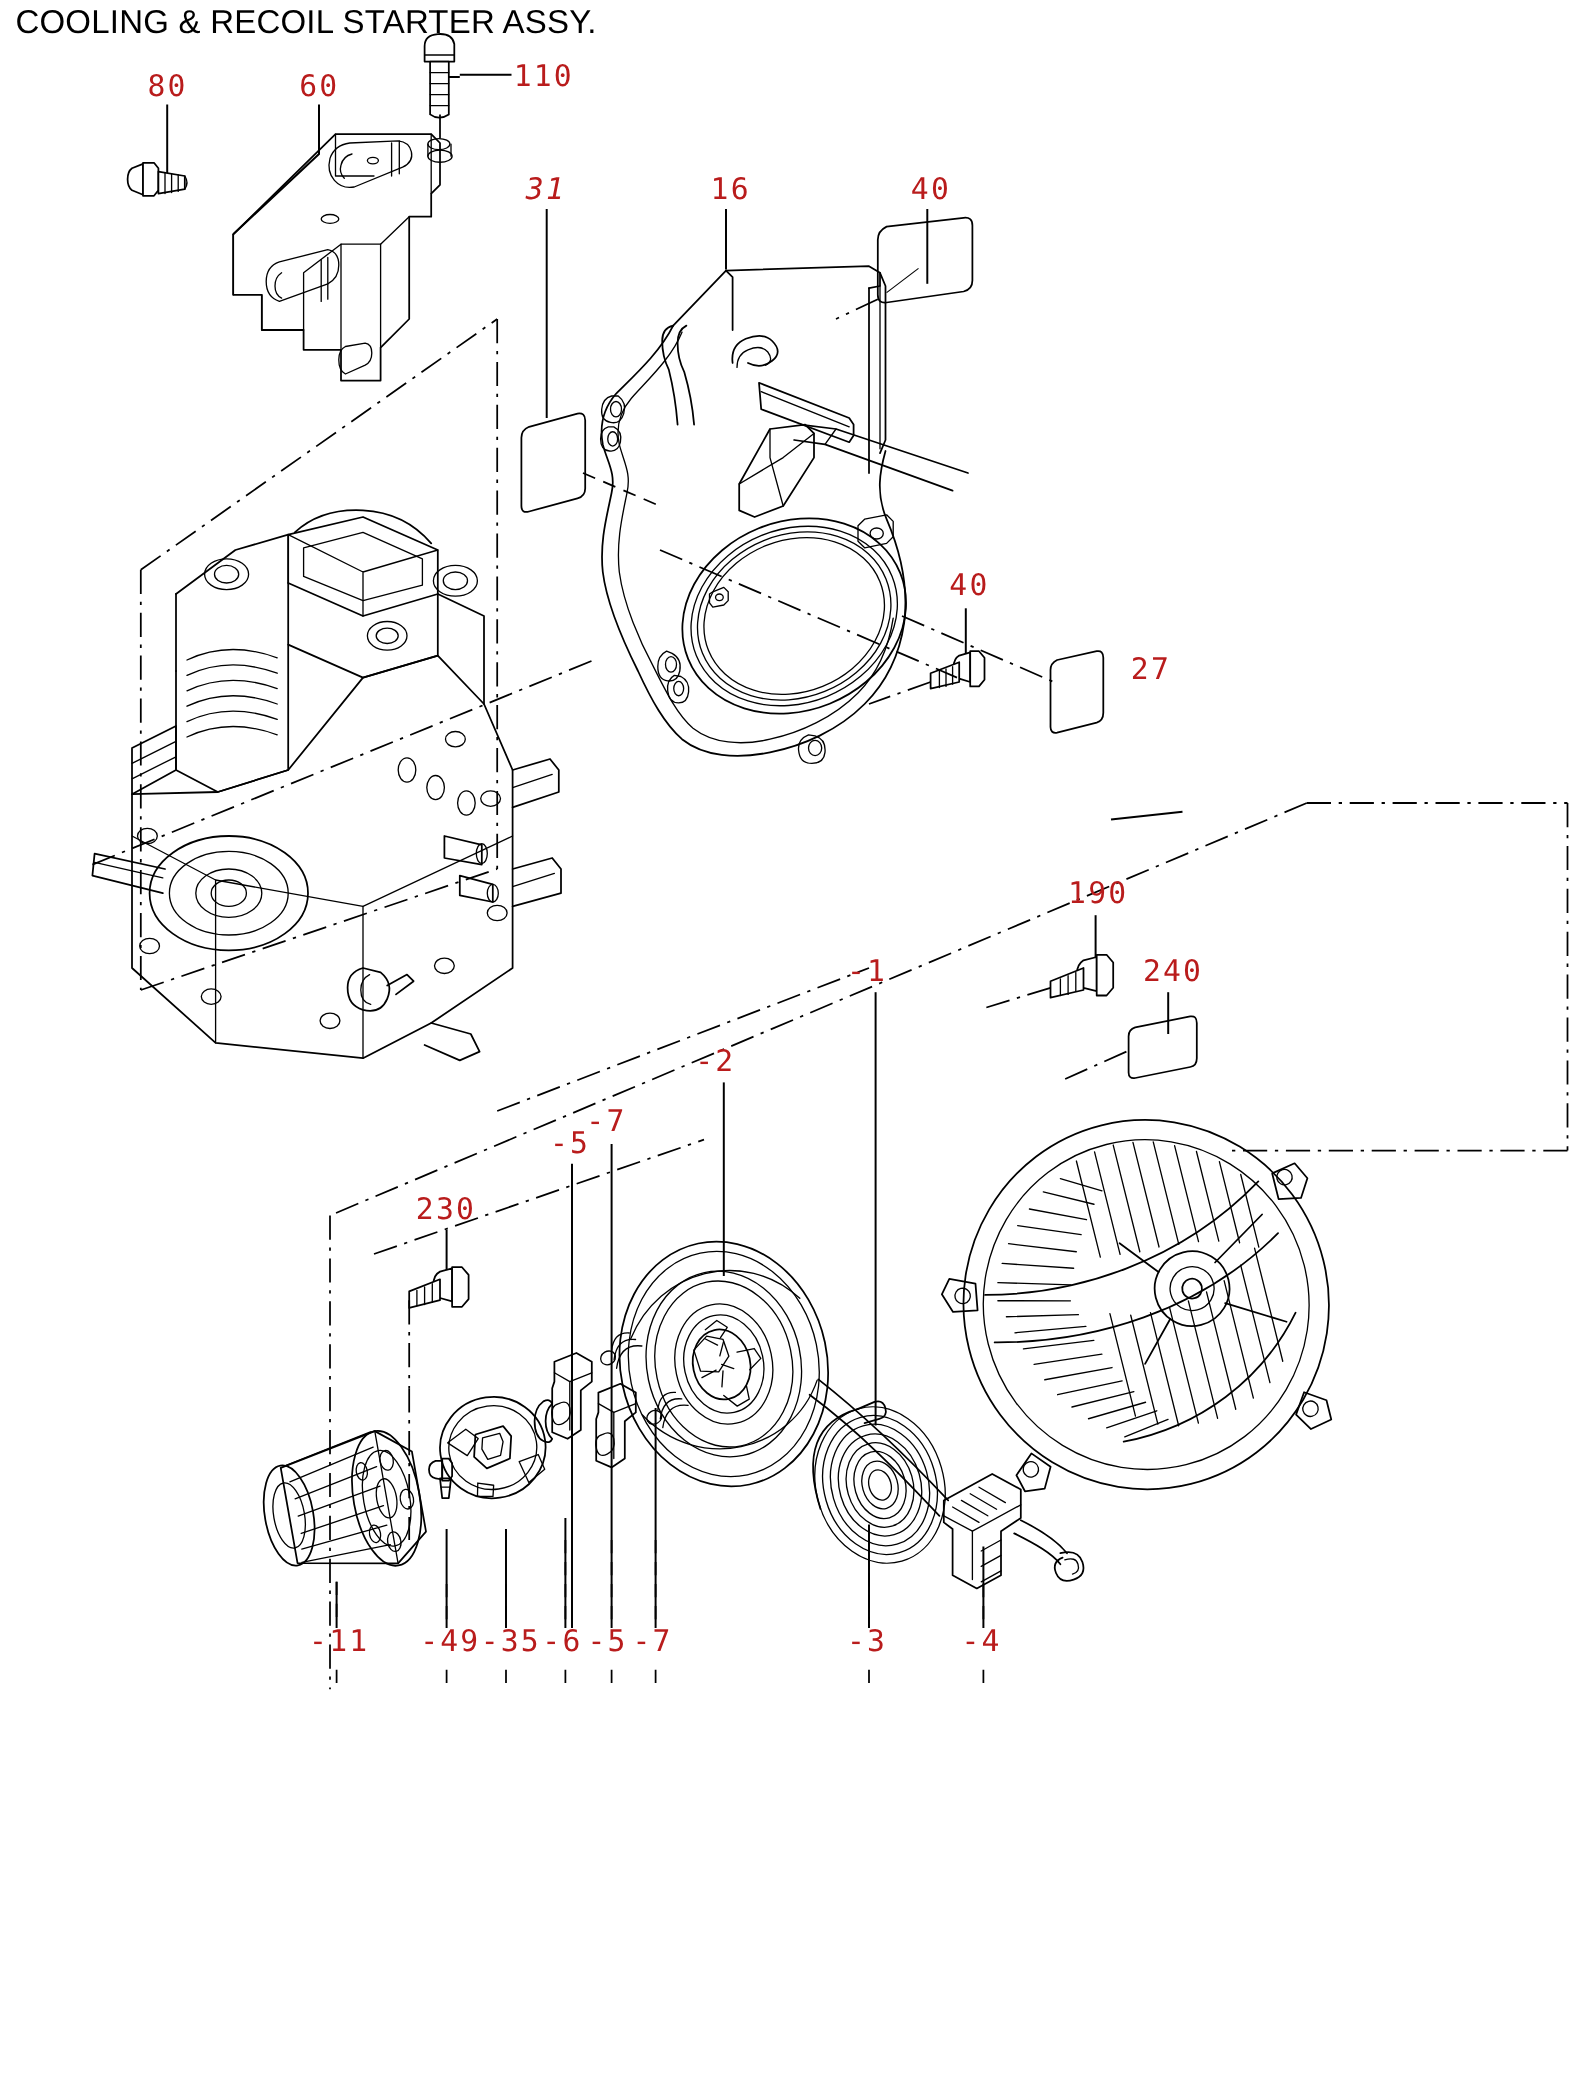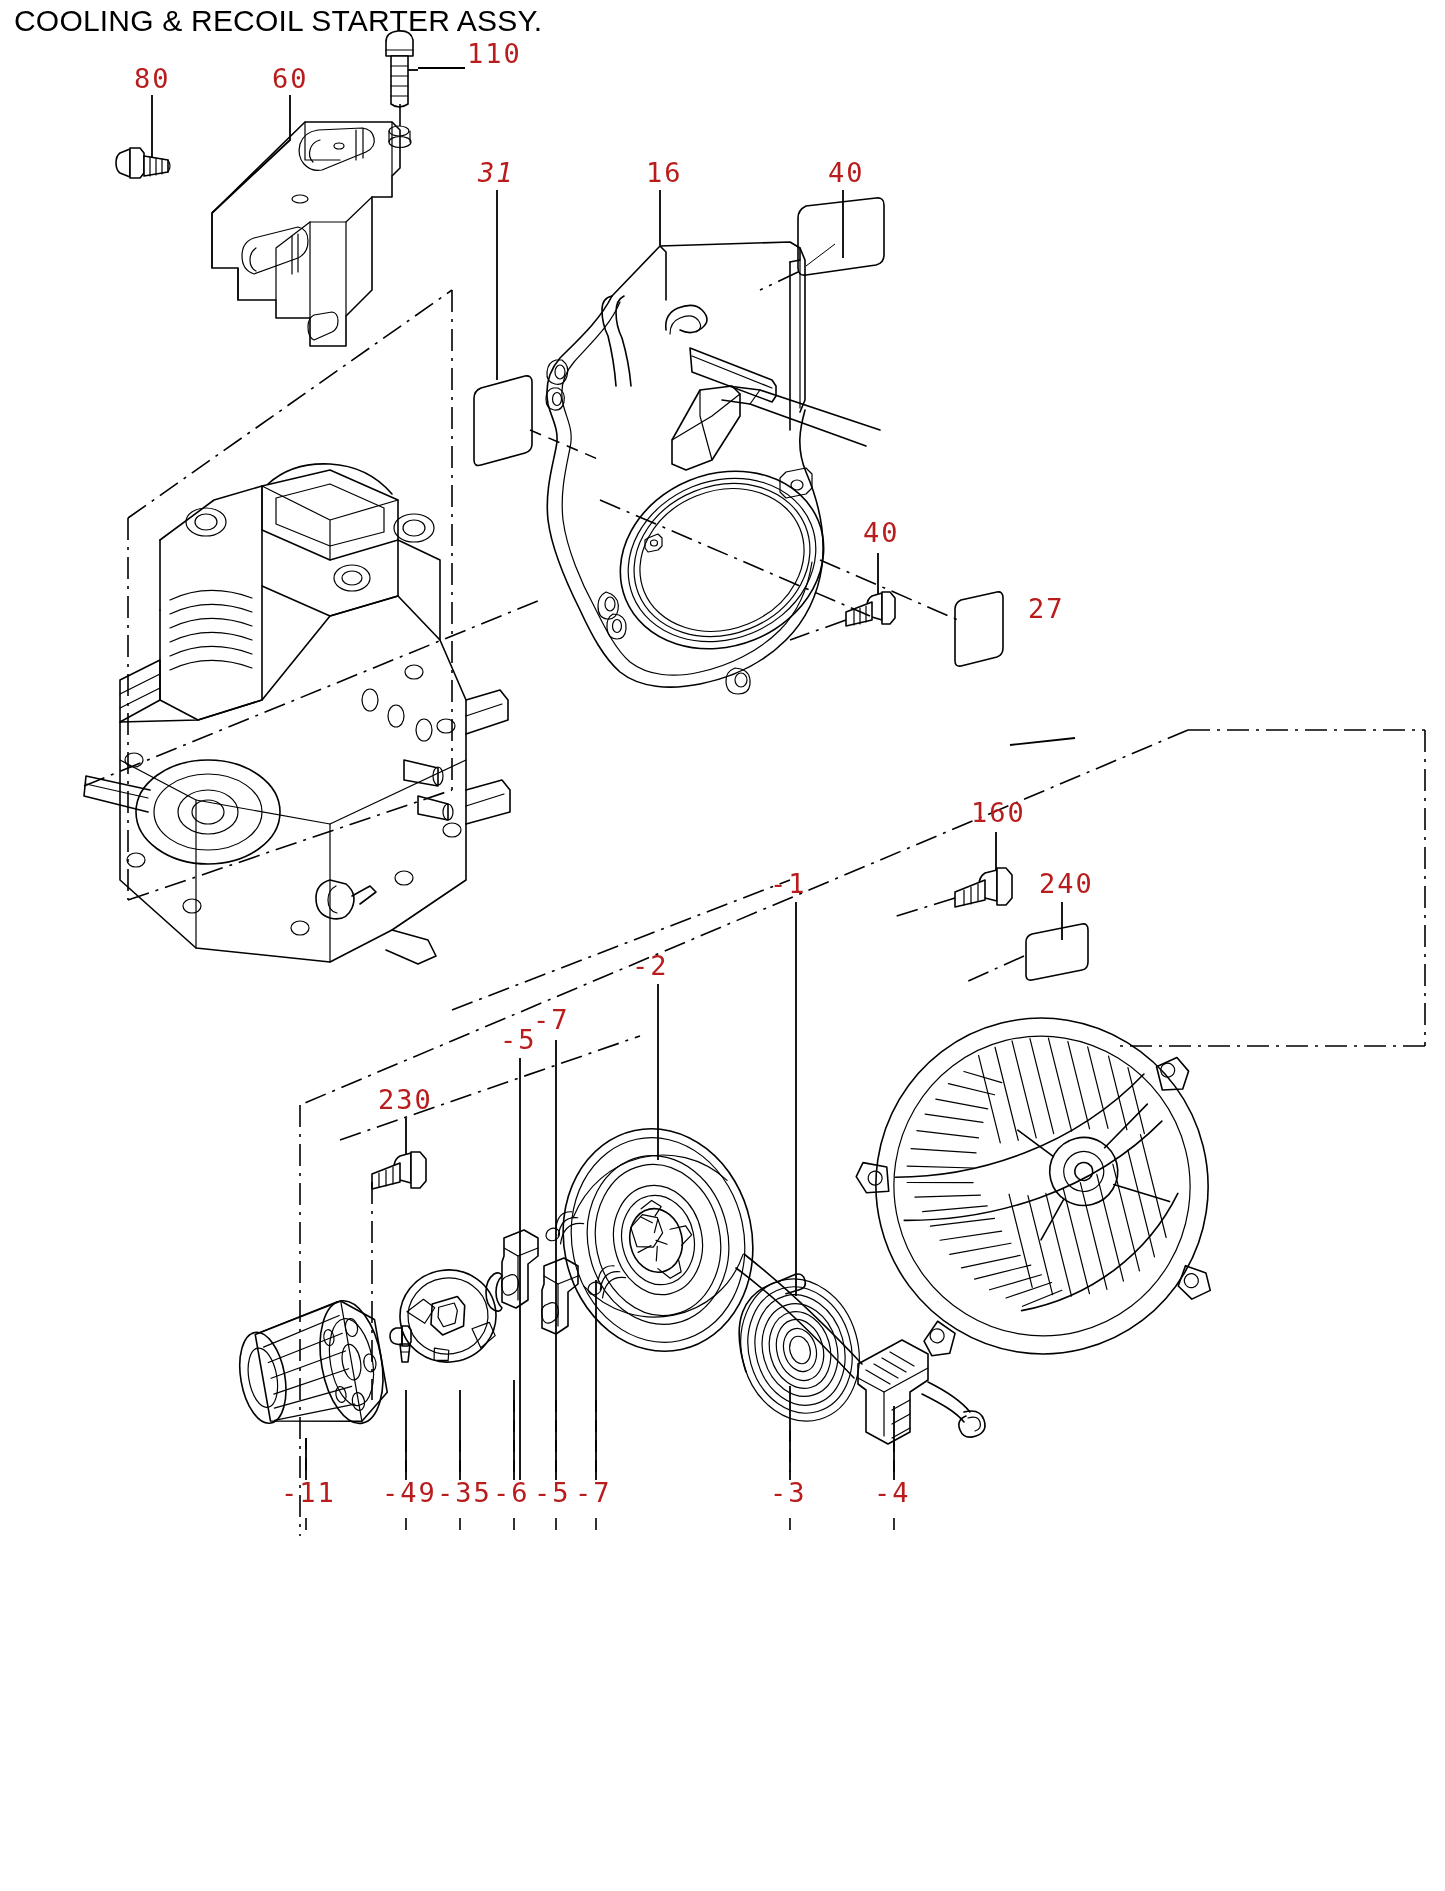--- a/index.html
+++ b/index.html
@@ -544,28 +544,28 @@
       <path class="dash" d="M790 1430 L790 1472 M790 1518 L790 1790"></path>
       <path class="dash" d="M894 1440 L894 1472 M894 1518 L894 1790"></path>
 
       <path class="lead" d="M752 1790 L752 1842"></path>
     </g>
 
   </svg>
 
   <div class="lbl" style="left:134px; top:63px;">80</div>
   <div class="lbl" style="left:272px; top:63px;">60</div>
-  <div class="lbl" style="left:467px; top:38px;">110</div>
+  <div class="lbl" style="left:467px; top:54px;">110</div>
   <div class="lbl" style="left:478px; top:157px;font-style:italic;">31</div>
   <div class="lbl" style="left:646px; top:157px;">16</div>
   <div class="lbl" style="left:828px; top:157px;">40</div>
   <div class="lbl" style="left:863px; top:517px;">40</div>
   <div class="lbl" style="left:1028px; top:593px;text-align:center;">27</div>
 
-  <div class="lbl" style="left:971px; top:797px;">160</div>
+  <div class="lbl" style="left:971px; top:797px;">190</div>
   <div class="lbl" style="left:1039px; top:868px;">240</div>
   <div class="lbl" style="left:770px; top:868px;">-1</div>
   <div class="lbl" style="left:632px; top:950px;">-2</div>
   <div class="lbl" style="left:533px; top:1004px;">-7</div>
   <div class="lbl" style="left:500px; top:1024px;">-5</div>
   <div class="lbl" style="left:378px; top:1084px;">230</div>
 
   <div class="lbl" style="left:281px; top:1477px;">-11</div>
   <div class="lbl" style="left:382px; top:1477px;">-49</div>
   <div class="lbl" style="left:437px; top:1477px;">-35</div>

